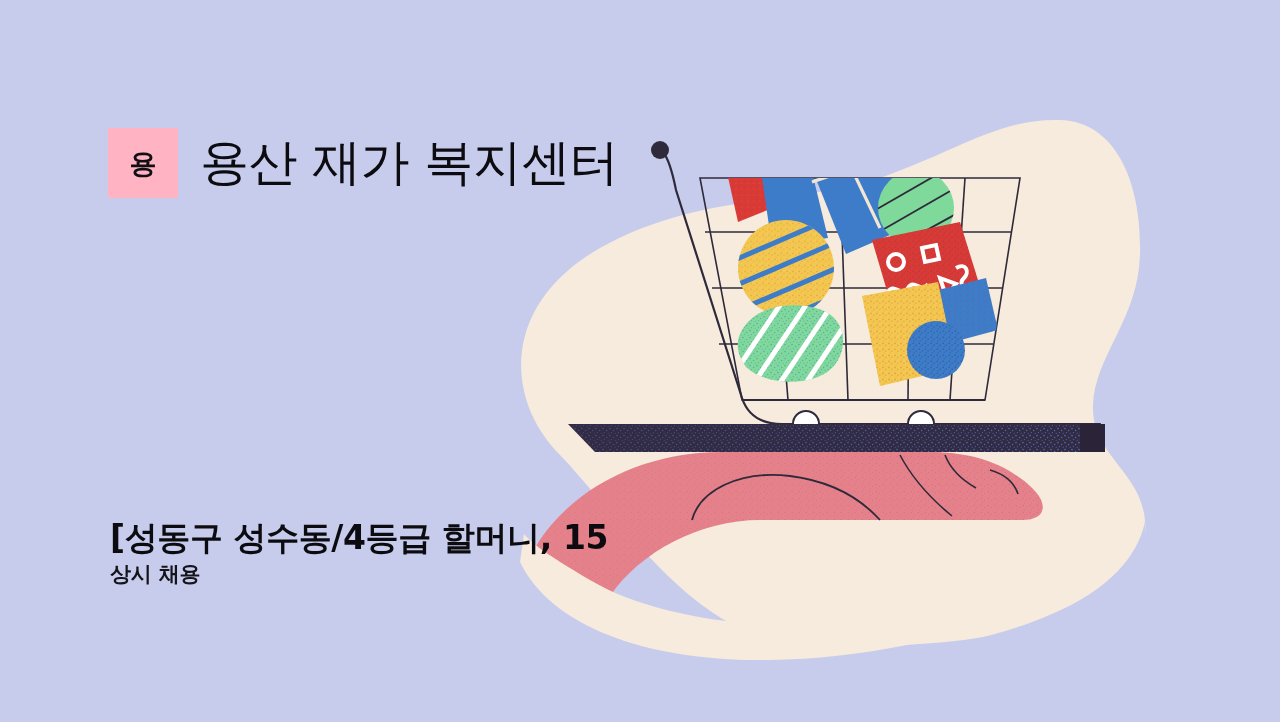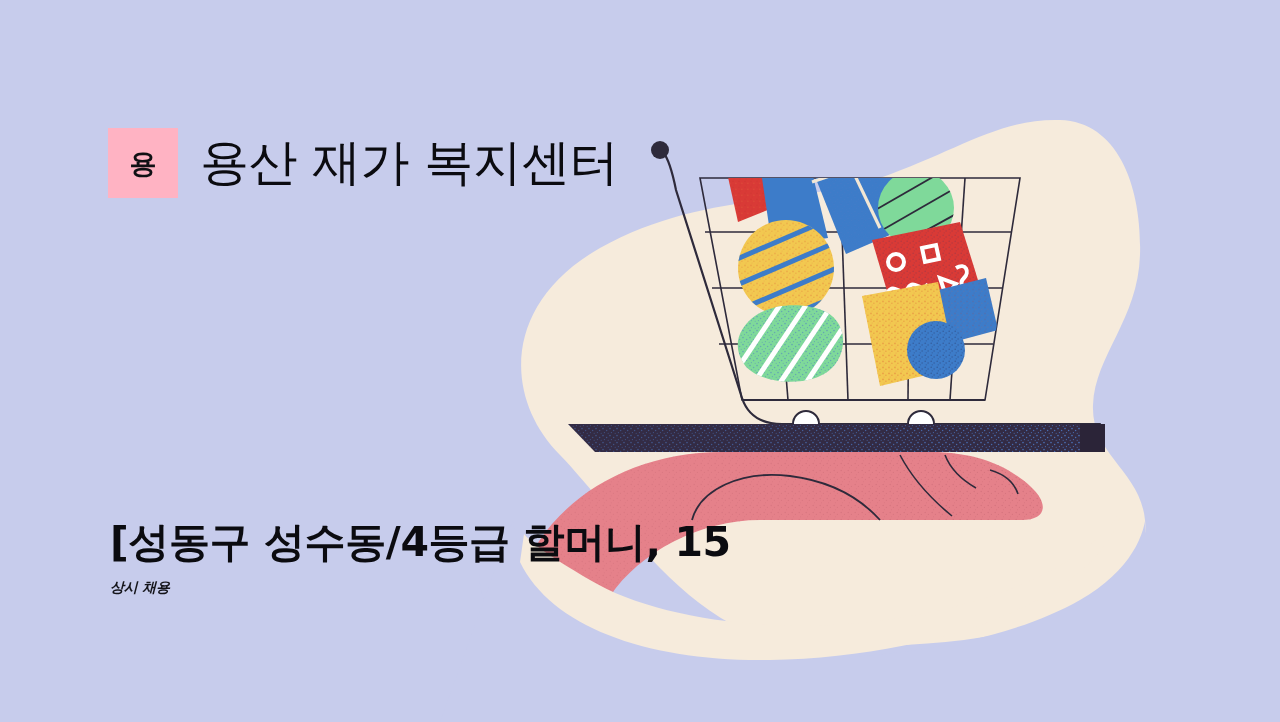--- a/index.html
+++ b/index.html
@@ -76,38 +76,37 @@
   
   #job-block {
     position: absolute;
     left: 110px;
     top: 518px;
     z-index: 3;
     max-width: 620px;
   }
 
   #job-title {
-    font-size: 41px;
+    font-size: 33px;
     font-weight: 700;
     color: #0b0b10;
     line-height: 1.2;
     white-space: nowrap;
     letter-spacing: -0.4px;
     font-family: "DejaVu Sans", "Liberation Sans", sans-serif;
   }
 
   #job-type {
-    margin-top: 12px;
-    font-size: 14px;
+    margin-top: 4px;
+    font-size: 21px;
     font-weight: 700;
     color: #14141a;
     line-height: 1.2;
     letter-spacing: -0.2px;
     font-family: "DejaVu Sans", "Liberation Sans", sans-serif;
-    font-style: italic;
   }
 </style>
 </head>
 <body>
 
 <div id="card">
 
   <svg id="illustration" viewBox="0 0 1280 722" width="1280" height="722" xmlns="http://www.w3.org/2000/svg">
     <defs>
 

